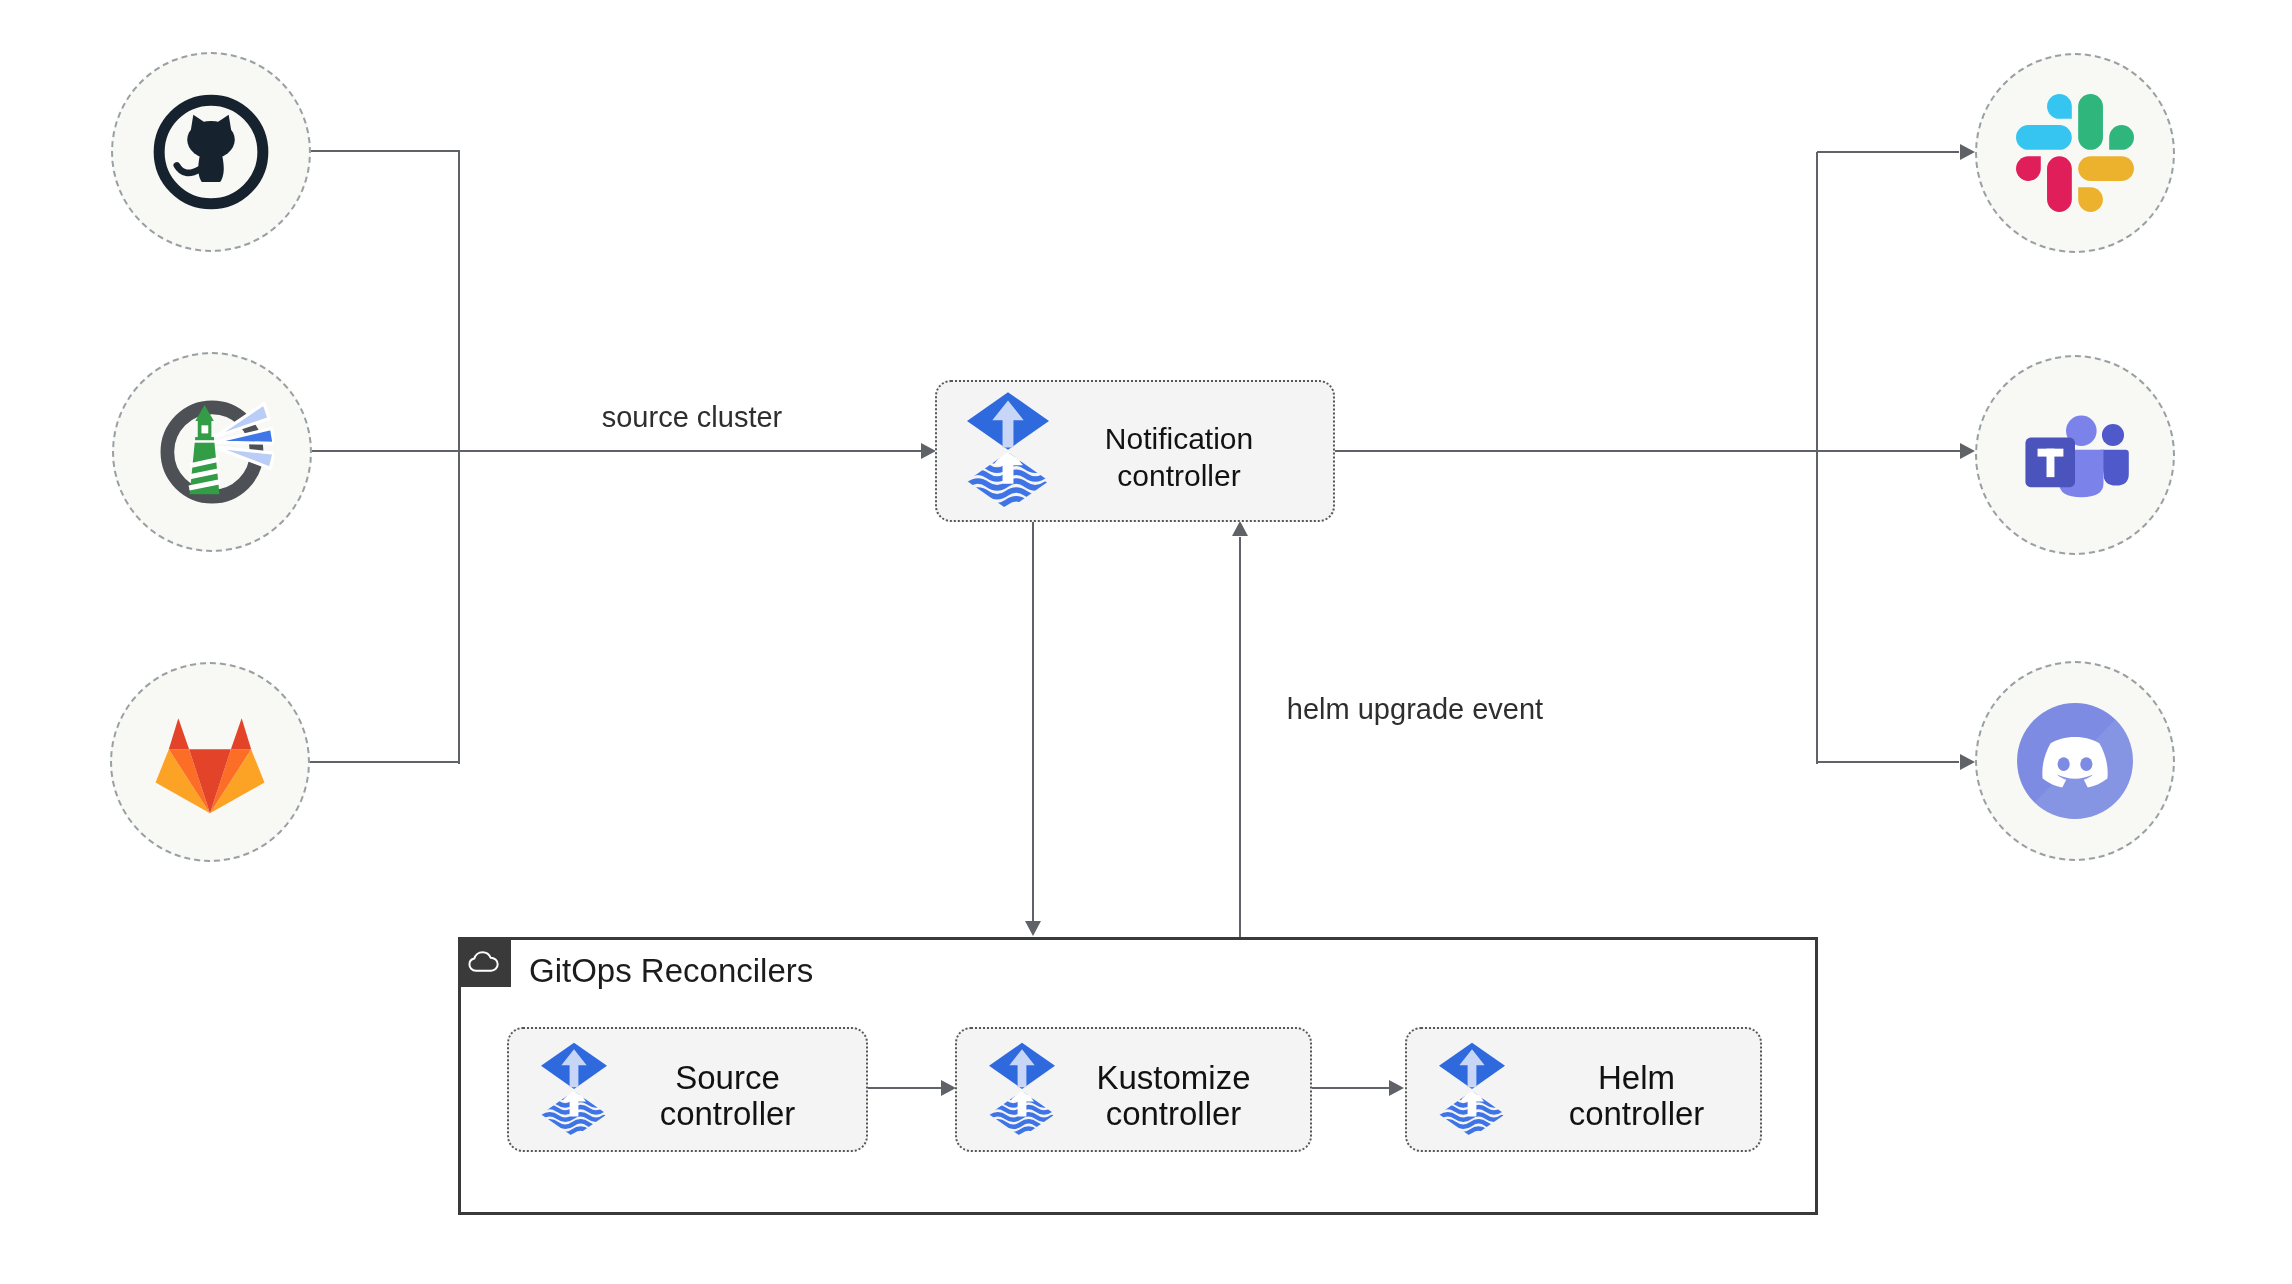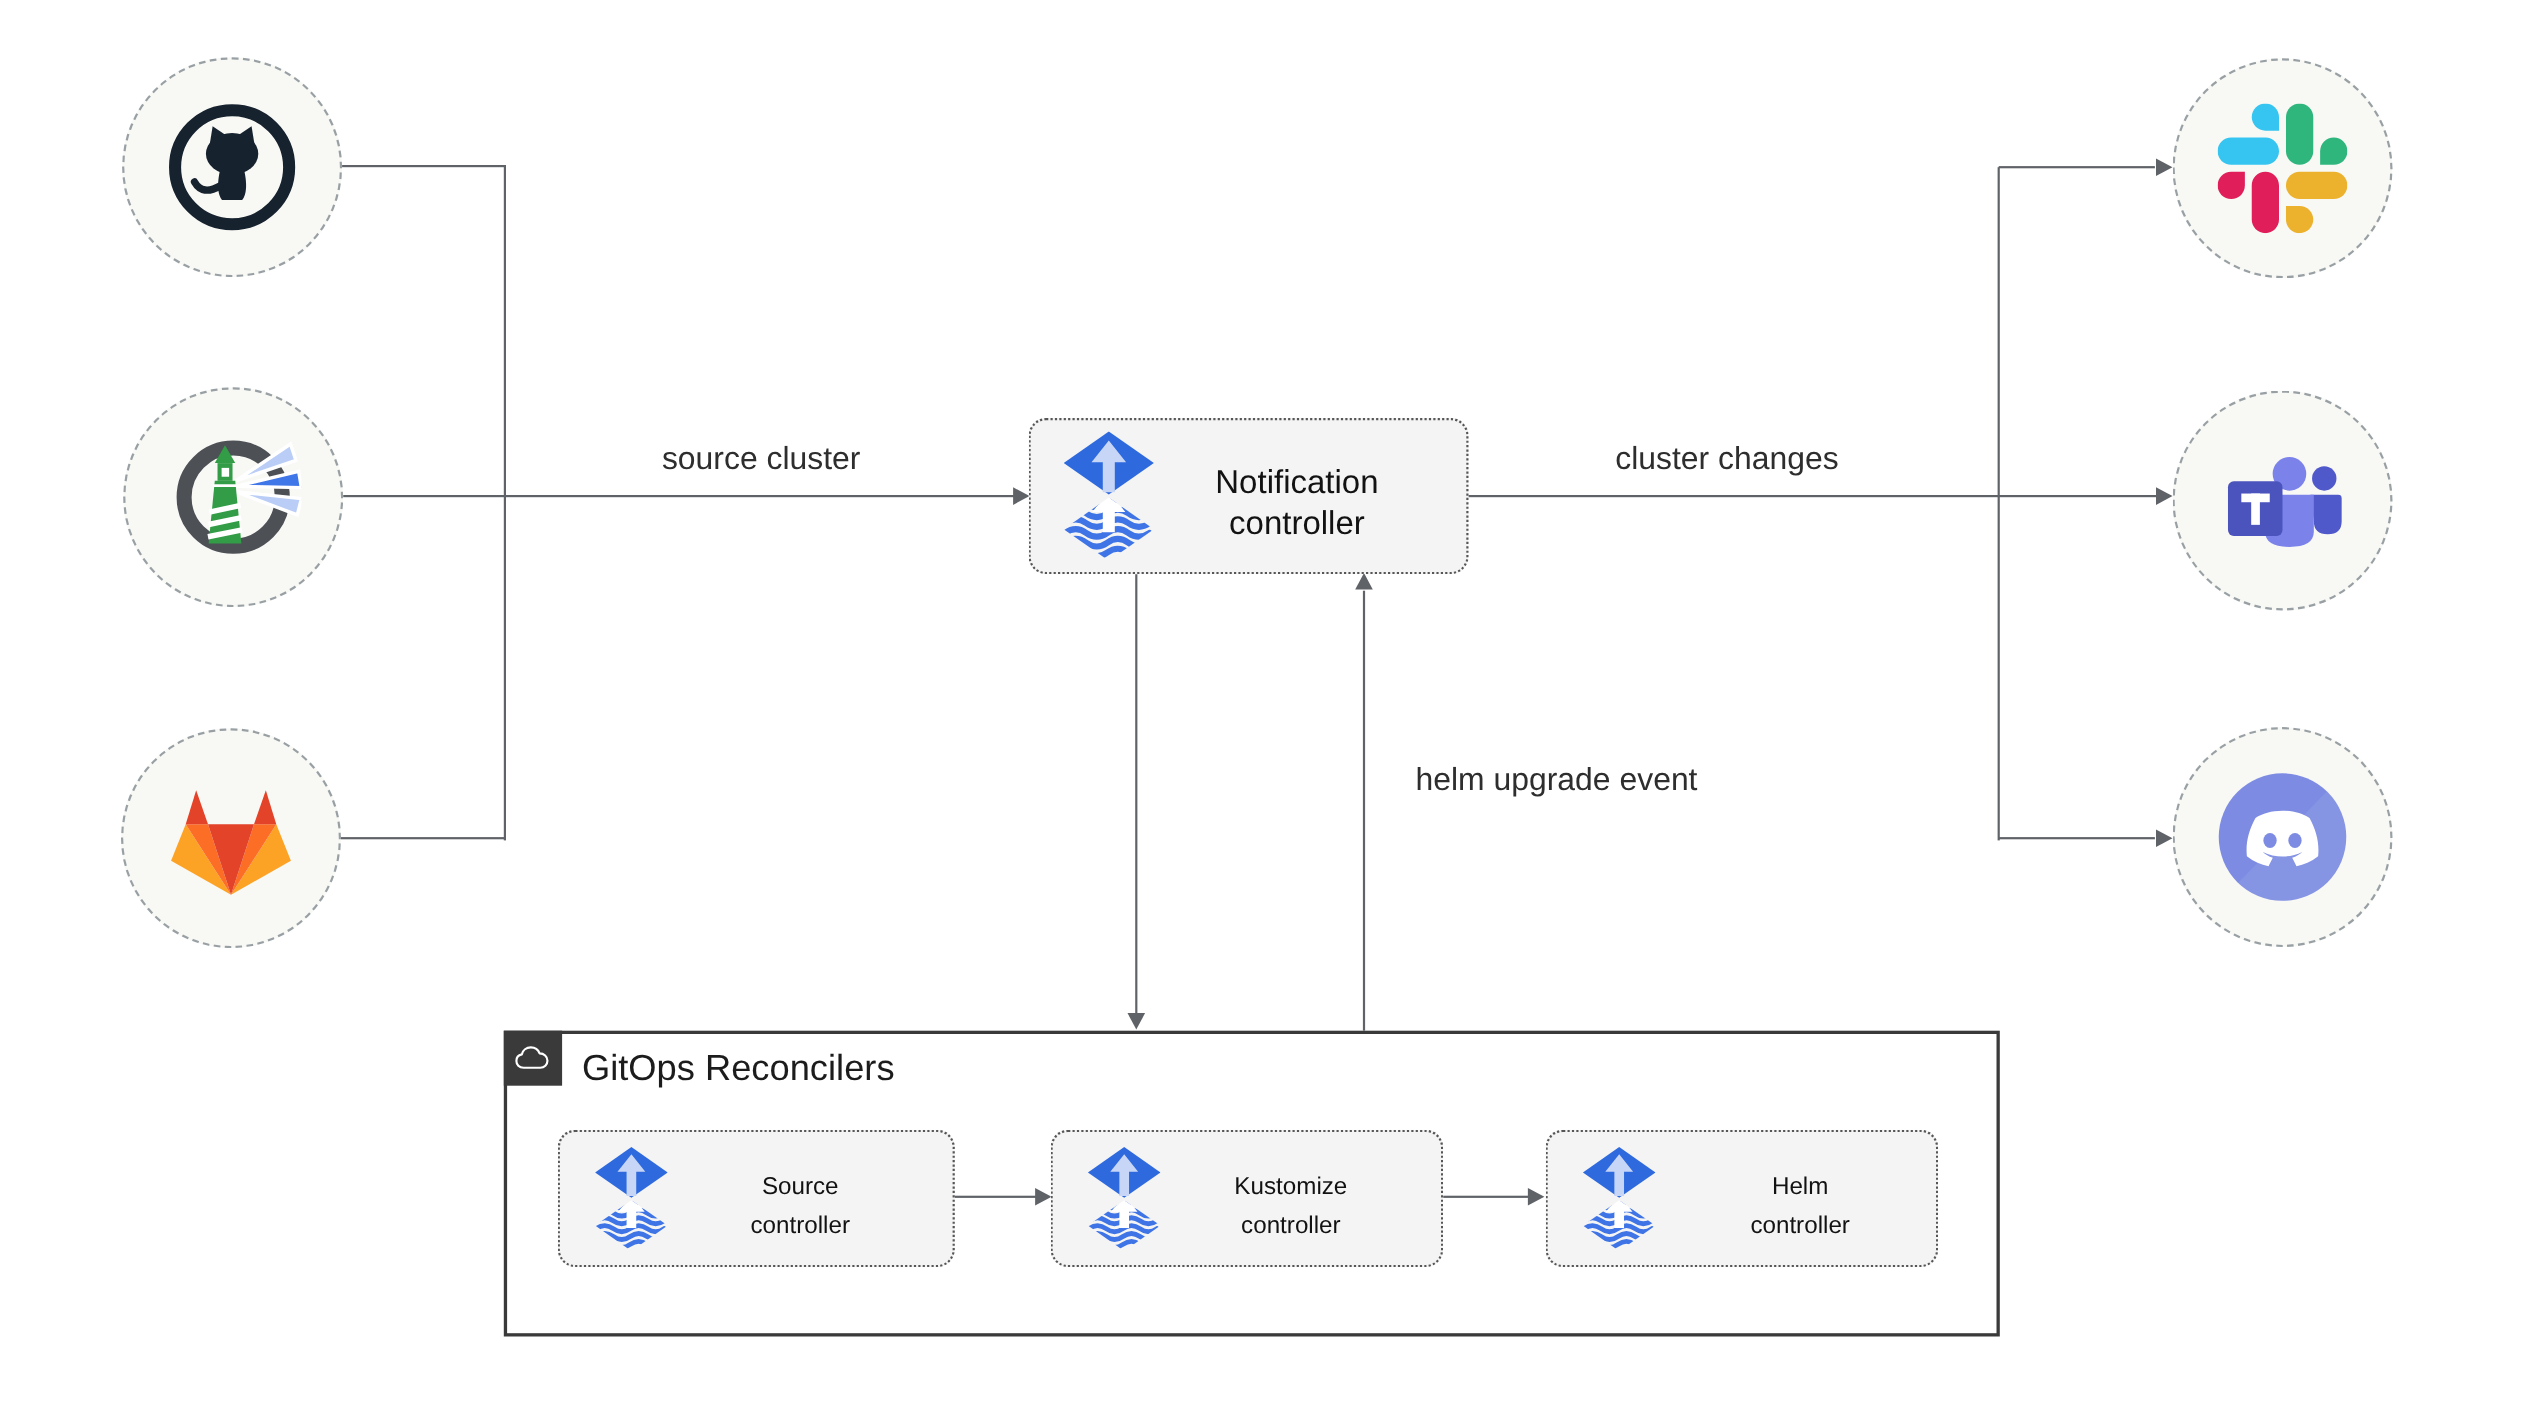--- a/index.html
+++ b/index.html
@@ -16,21 +16,21 @@
   .node-slack{left:1975px;top:53px;}
   .node-teams{left:1975px;top:355px;}
   .node-discord{left:1975px;top:661px;}
 
   
   .ctrl{position:absolute;background:#f4f4f4;border:2.5px dotted #565656;border-radius:16px;
     box-sizing:border-box;display:flex;align-items:center;}
   .ctrl .txt{flex:1;text-align:center;font-size:30px;line-height:37px;color:#121212;margin-top:12px;}
   .ctrl-notif{left:935px;top:380px;width:400px;height:142px;padding:0 24px 0 30px;}
   .ctrl-small{top:1027px;height:125px;padding:0 18px 0 32px;}
-  .ctrl-small .txt{font-size:22px;line-height:36px;}
+  .ctrl-small .txt{font-size:33px;line-height:36px;}
   .ctrl-source{left:507px;width:361px;}
   .ctrl-kustomize{left:955px;width:357px;}
   .ctrl-helm{left:1405px;width:357px;gap:26px;}
   .flux-slot{width:82px;height:118px;flex:none;}
   .ctrl-small .flux-slot{width:66px;height:96px;}
   .flux-slot svg{width:100%;height:100%;display:block;}
 
   
   .group{position:absolute;left:458px;top:937px;width:1360px;height:278px;
     border:3px solid #3a3a3a;background:#ffffff;box-sizing:border-box;}
@@ -106,21 +106,20 @@
   <div class="ar right ah-source"></div>
   <div class="ar right ah-teams"></div>
   <div class="ar right ah-slack"></div>
   <div class="ar right ah-discord"></div>
   <div class="ar down ah-down"></div>
   <div class="ar up ah-up"></div>
   <div class="ar right ah-sk"></div>
   <div class="ar right ah-kh"></div>
 
   <div class="lbl lbl-source">source cluster</div>
-  <div class="lbl lbl-cluster">cluster changes</div>
   <div class="lbl lbl-helmupg">helm upgrade event</div>
 
   <div class="circle node-github">
     <svg class="endpoint-icon" width="122" height="122" viewBox="0 0 100 100">
       <circle cx="50" cy="50" r="42.5" fill="none" stroke="#16222e" stroke-width="9"></circle>
       <g fill="#16222e">
         <path d="M33 35 L35.5 19.5 L46 26.5 Z"></path>
         <path d="M67 35 L64.5 19.5 L54 26.5 Z"></path>
         <ellipse cx="50" cy="40" rx="19.5" ry="15.5"></ellipse>
         <path d="M41 52 q-3.5 16 1.5 22.5 L57.5 74.5 q5 -6.5 1.5 -22.5 Z"></path>

